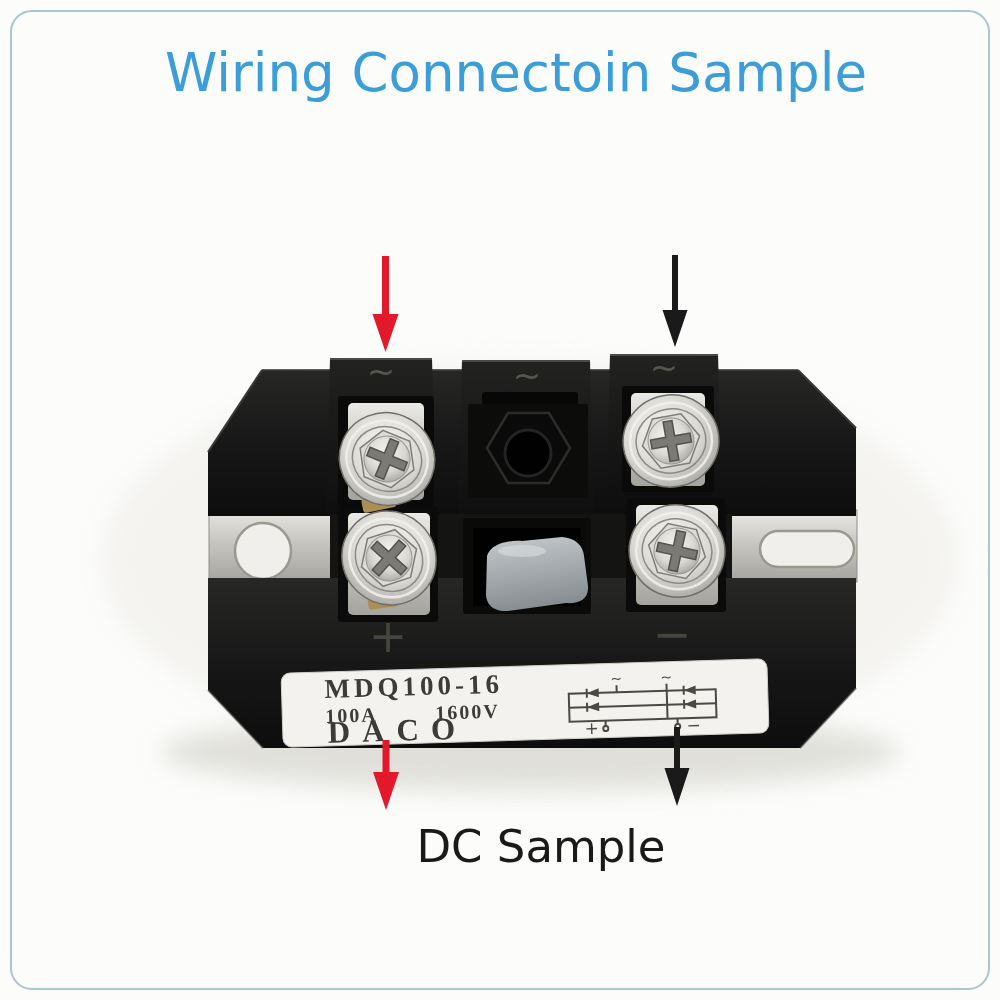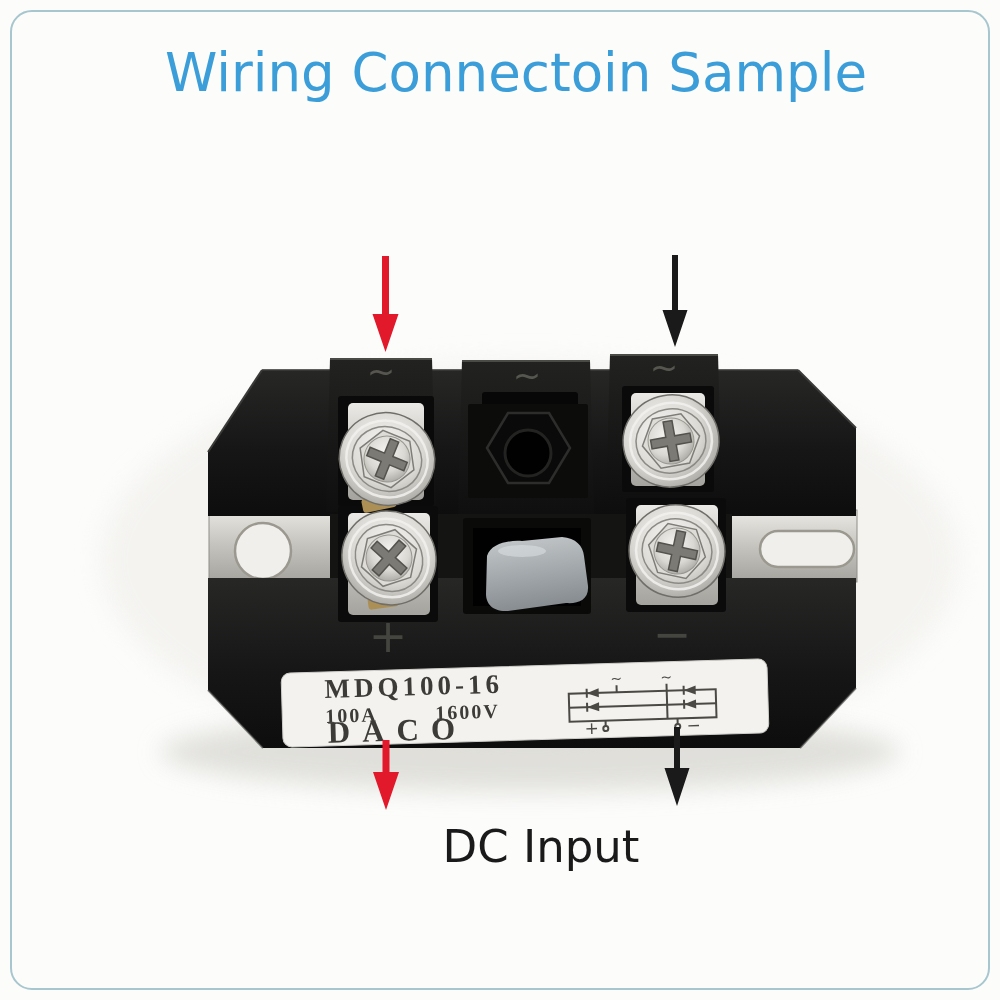--- a/index.html
+++ b/index.html
@@ -56,21 +56,21 @@
 </head>
 <body>
 
 <div class="canvas">
 
   <div class="frame"></div>
 
   <div class="title">Wiring Connectoin Sample</div>
 
 
-  <div class="dc-label">DC Input</div>
+  <div class="dc-label">DC Sample</div>
 
   <svg class="scene" viewBox="0 0 1000 1000" xmlns="http://www.w3.org/2000/svg">
     <defs>
       <linearGradient id="gMetal" x1="0" y1="0" x2="0" y2="1">
         <stop offset="0" stop-color="#eceae6"></stop>
         <stop offset="0.5" stop-color="#c6c4be"></stop>
         <stop offset="1" stop-color="#a5a39d"></stop>
       </linearGradient>
       <radialGradient id="gScrew" cx="0.42" cy="0.38" r="0.75">
         <stop offset="0" stop-color="#f6f5f2"></stop>

